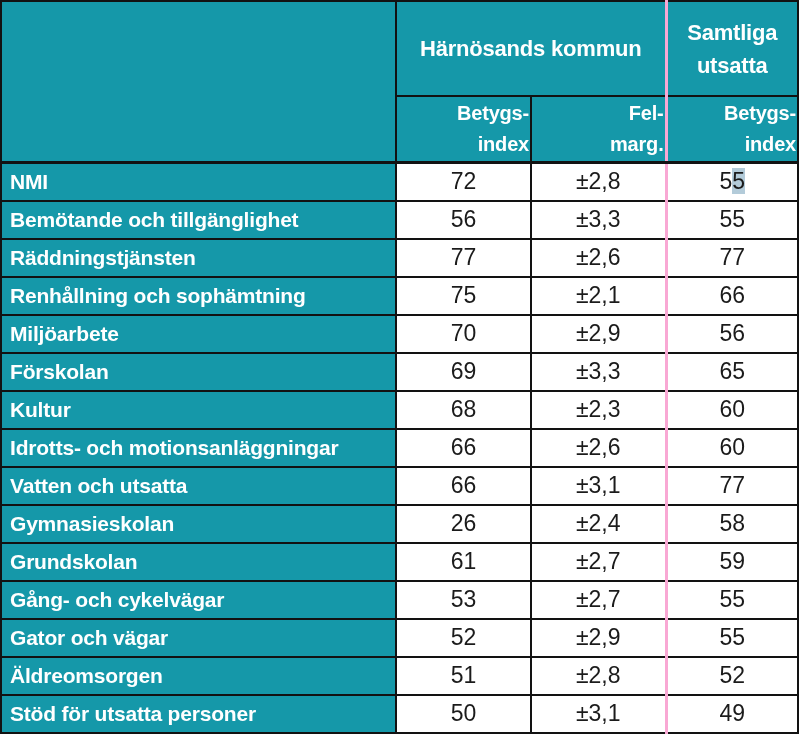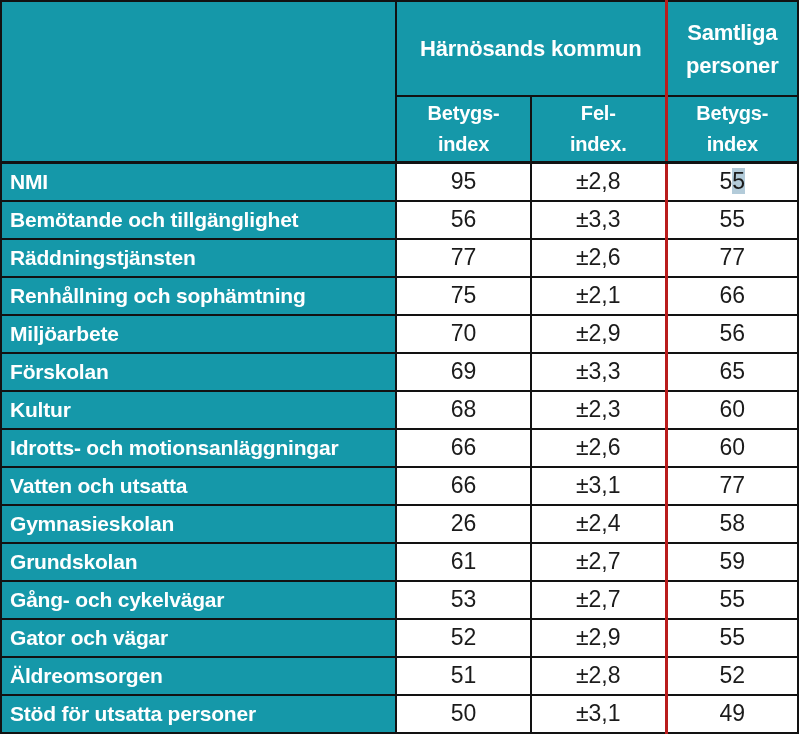--- a/index.html
+++ b/index.html
@@ -33,28 +33,28 @@
   }
   .ghead {
     font-size: 22px;
     text-align: center;
     vertical-align: middle;
     letter-spacing: -0.2px;
   }
   .ghead.samt div { line-height: 33px; }
   .shead {
     font-size: 20px;
-    text-align: center;
+    text-align: right;
     vertical-align: middle;
     border-bottom: 3px solid #121212;
     letter-spacing: -0.2px;
   }
   .shead div { line-height: 31px; }
   .corner { border-bottom: 3px solid #121212; }
-  .samt { border-left: 3px solid #b91c1c; }
+  .samt { border-left: 3px solid #f9a8d4; }
   .label-cell {
     font-size: 21px;
     text-align: left;
     vertical-align: middle;
     padding-left: 8px;
     letter-spacing: -0.2px;
   }
   .value-cell {
     background: #ffffff;
     color: #1b1b1b;
@@ -82,42 +82,42 @@
       <col style="width:135px">
       <col style="width:135px">
       <col style="width:132px">
     </colgroup>
     <thead>
       <tr class="grow">
         <td class="corner" rowspan="2"></td>
         <td class="ghead" colspan="2">Härnösands kommun</td>
         <td class="ghead samt">
           <div>Samtliga</div>
-          <div>personer</div>
+          <div>utsatta</div>
         </td>
       </tr>
       <tr class="srow">
         <td class="shead">
           <div>Betygs-</div>
           <div>index</div>
         </td>
         <td class="shead">
           <div>Fel-</div>
-          <div>index.</div>
+          <div>marg.</div>
         </td>
         <td class="shead samt">
           <div>Betygs-</div>
           <div>index</div>
         </td>
       </tr>
     </thead>
     <tbody>
         <tr>
           <td class="label-cell">NMI</td>
-          <td class="value-cell">95</td>
+          <td class="value-cell">72</td>
           <td class="value-cell"><span class="felmarg-text">±2,8</span></td>
           <td class="value-cell samt"><span>5</span><span class="hl">5</span></td>
         </tr>
         <tr>
           <td class="label-cell">Bemötande och tillgänglighet</td>
           <td class="value-cell">56</td>
           <td class="value-cell"><span class="felmarg-text">±3,3</span></td>
           <td class="value-cell samt">55</td>
         </tr>
         <tr>

